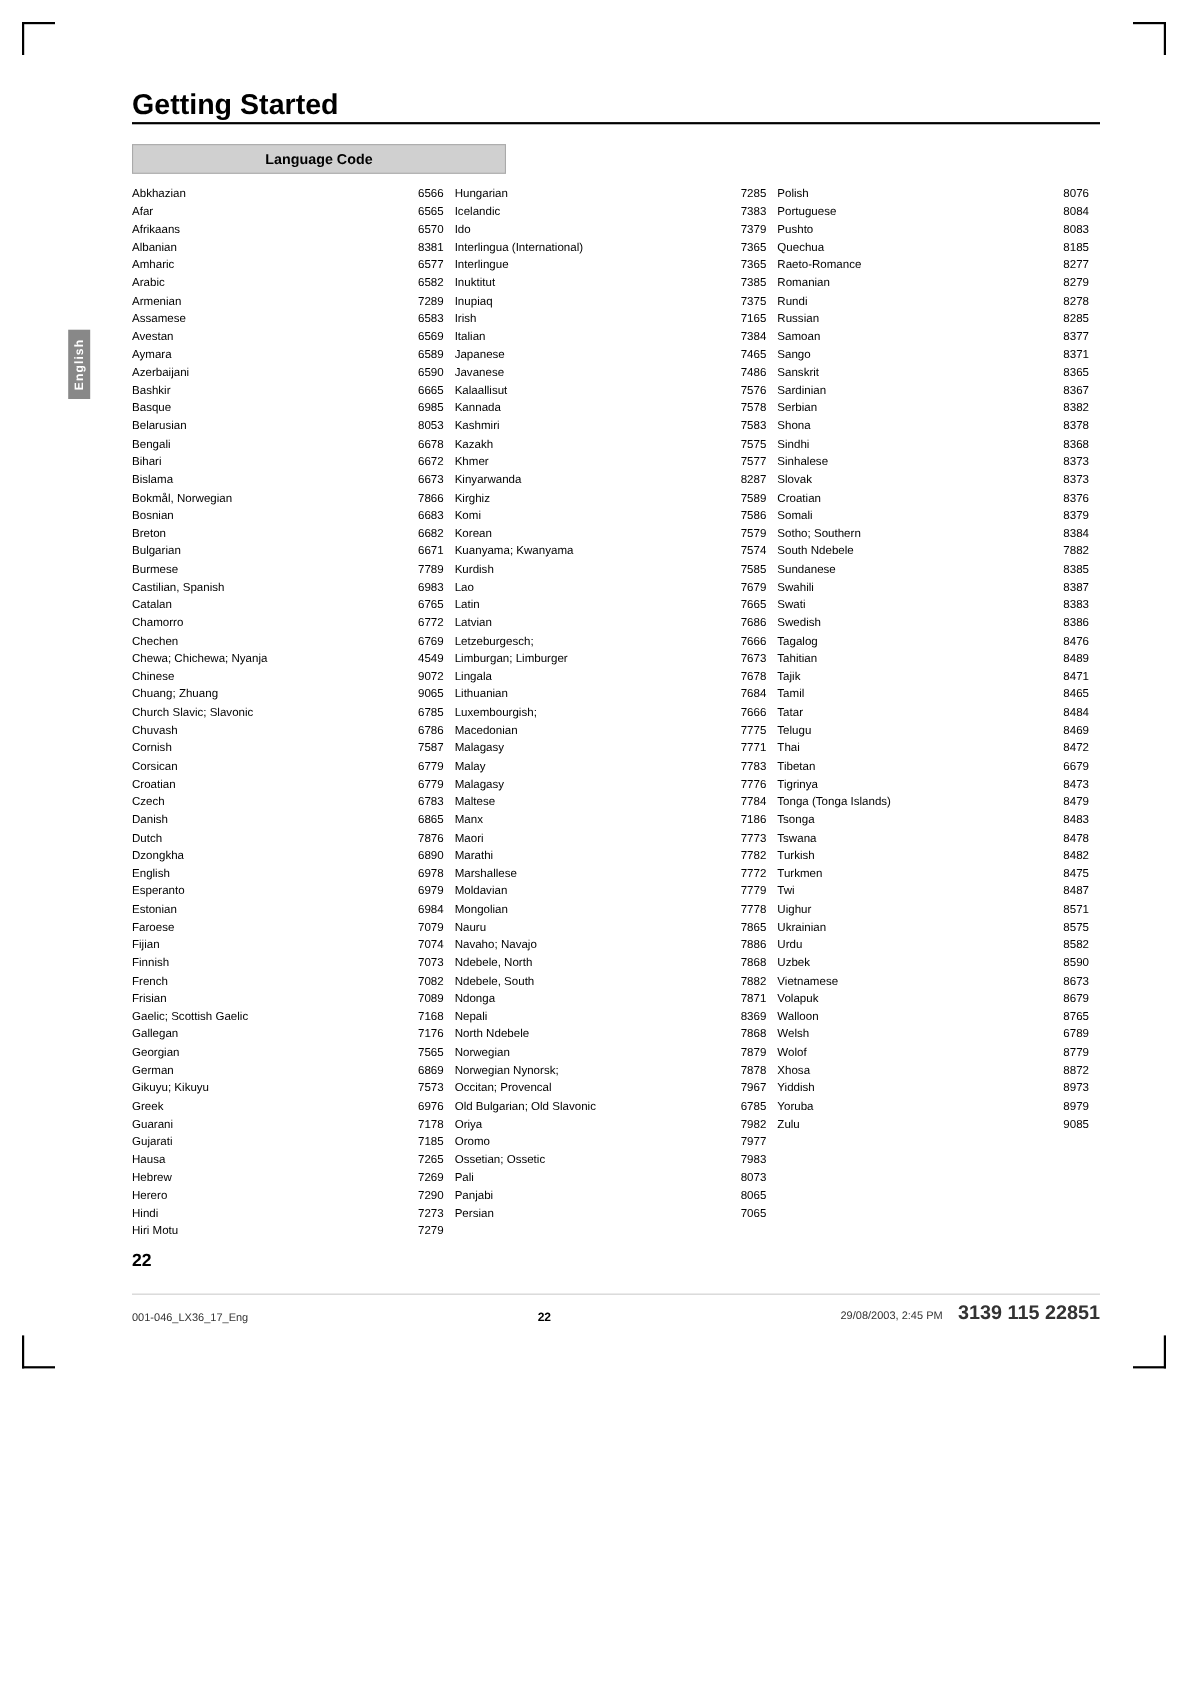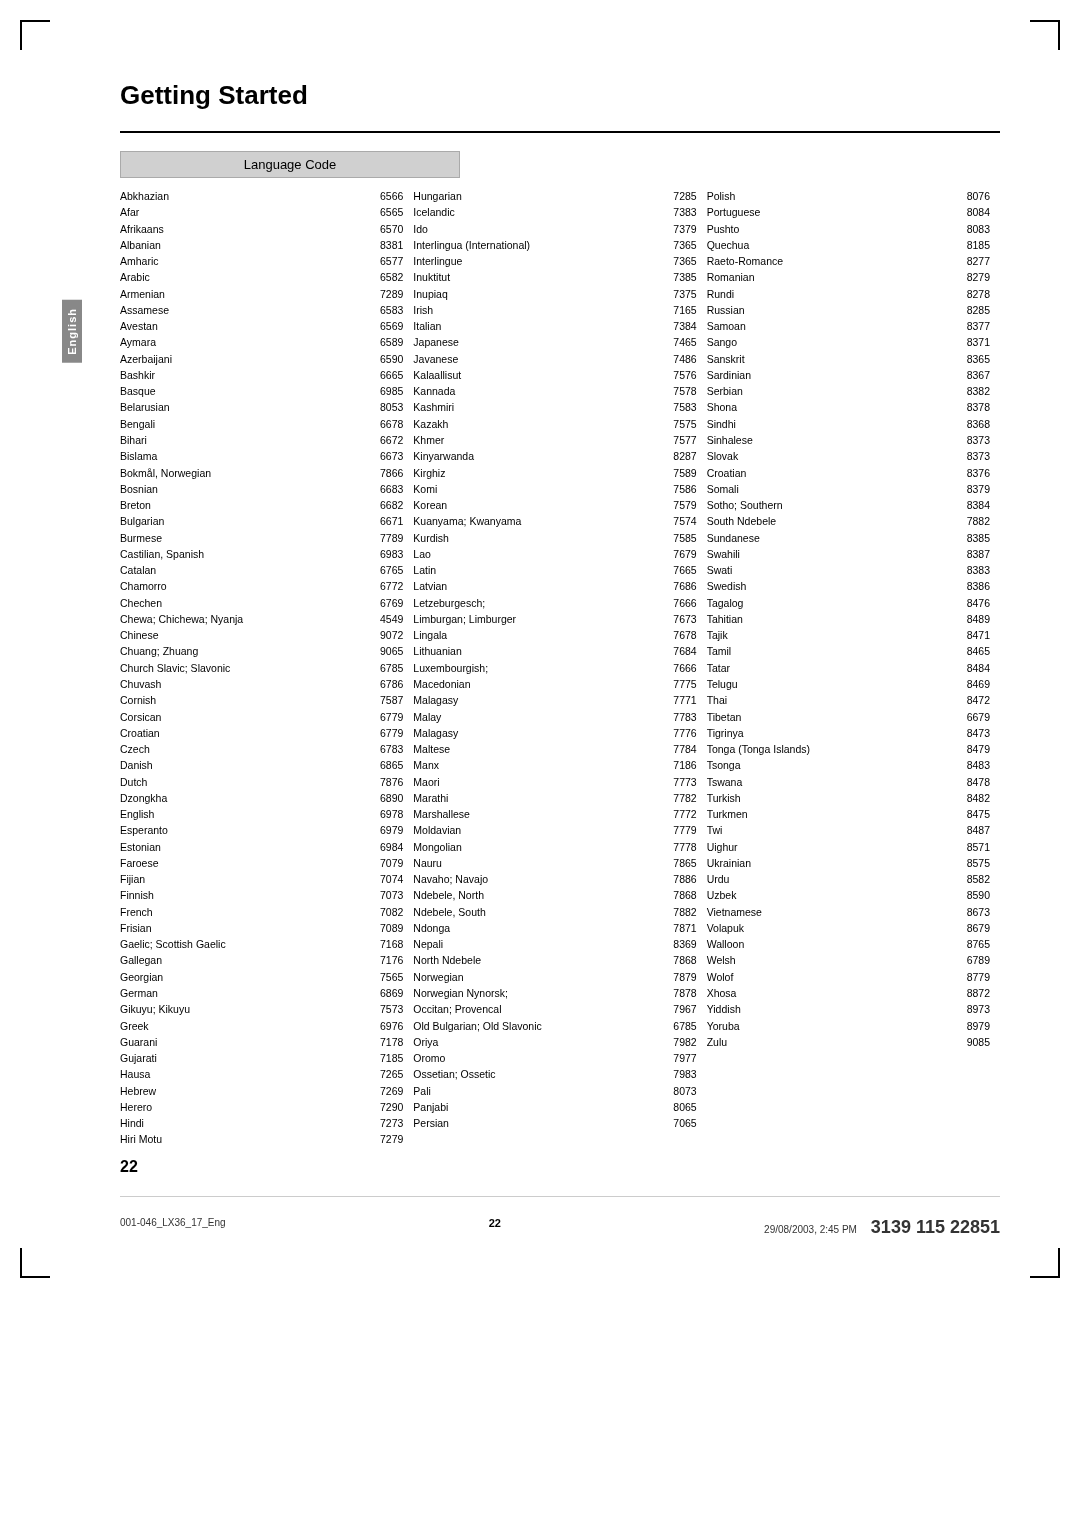--- a/index.html
+++ b/index.html
@@ -31,21 +31,21 @@
     .corner-bl { bottom: 20px; left: 20px; border-width: 0 0 2px 2px; }
     .corner-br { bottom: 20px; right: 20px; border-width: 0 2px 2px 0; }
 
     .main-content {
       margin-left: 40px;
     }
 
     .page-title {
       font-size: 26px;
       font-weight: bold;
-      margin-bottom: 20px;
+      margin-bottom: 0;
       margin-top: 20px;
     }
 
     .title-divider {
       border: none;
       border-top: 2px solid #000;
       margin-bottom: 18px;
     }
 
     .tab-label-vertical {
@@ -58,32 +58,31 @@
       font-weight: bold;
       writing-mode: vertical-rl;
       transform: rotate(180deg);
       padding: 8px 4px;
       letter-spacing: 1px;
     }
 
     .language-code-header {
       background: #d0d0d0;
       border: 1px solid #aaa;
-      font-weight: normal;
+      font-weight: bold;
       font-size: 13px;
       text-align: center;
       padding: 5px 0;
       width: 340px;
       margin-bottom: 10px;
     }
 
     .columns-container {
       display: flex;
       gap: 0;
-      justify-content: flex-end;
     }
 
     .col {
       flex: 1;
       padding-right: 10px;
     }
 
     .lang-row {
       display: flex;
       justify-content: space-between;
@@ -99,23 +98,23 @@
     .lang-code {
       min-width: 38px;
       text-align: right;
       font-size: 10.5px;
     }
 
     .footer-area {
       margin-top: 20px;
       display: flex;
       justify-content: space-between;
-      align-items: flex-start;
+      align-items: flex-end;
       border-top: 1px solid #ccc;
-      padding-top: 20px;
+      padding-top: 6px;
     }
 
     .footer-left {
       font-size: 10px;
       color: #333;
     }
 
     .footer-center {
       font-size: 11px;
       font-weight: bold;

